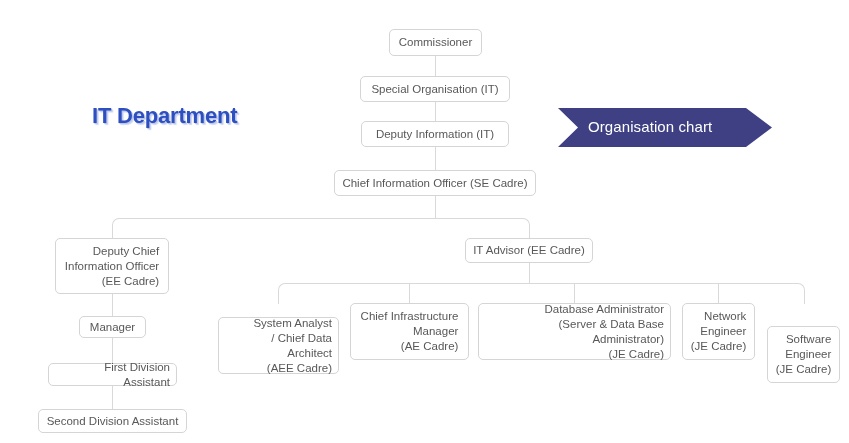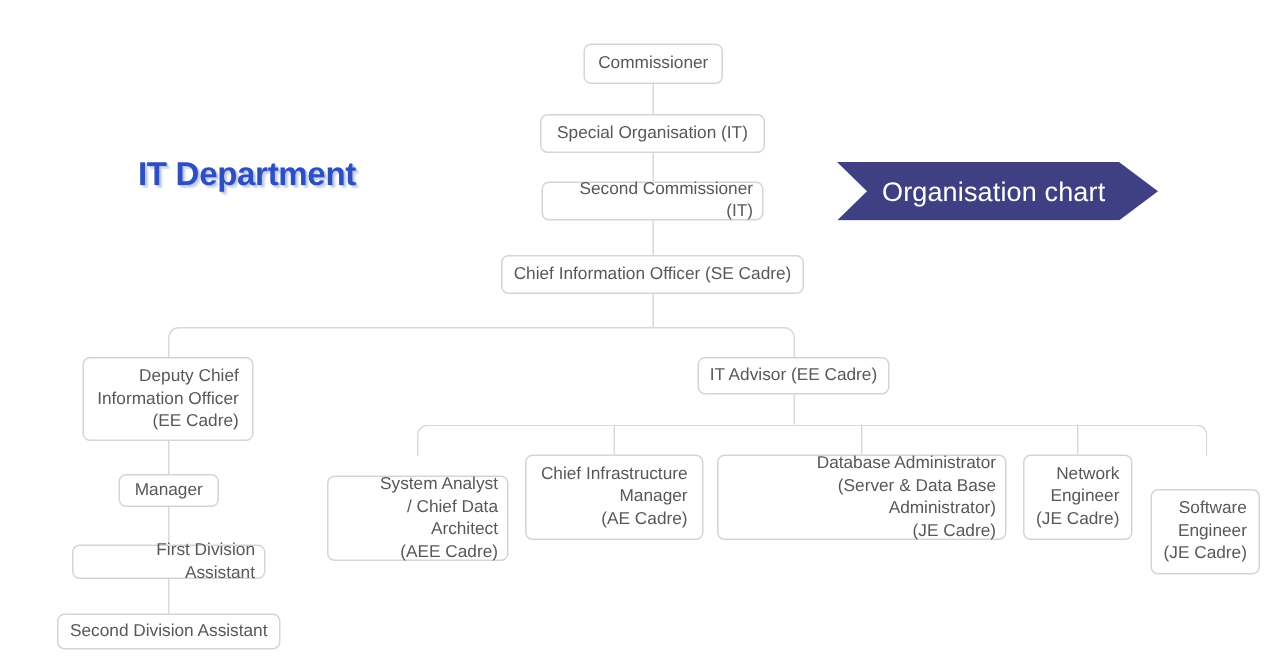--- a/index.html
+++ b/index.html
@@ -42,21 +42,21 @@
     height: 39px;
     background: #3e4083;
     -webkit-clip-path: polygon(0 0, 188px 0, 214px 50%, 188px 100%, 0 100%, 20px 50%);
     clip-path: polygon(0 0, 188px 0, 214px 50%, 188px 100%, 0 100%, 20px 50%);
   }
   #ribbon-label {
     position: absolute;
     left: 588px;
     top: 118px;
     width: 170px;
-    font-size: 18px;
+    font-size: 15px;
     color: #ffffff;
     white-space: nowrap;
     letter-spacing: 0.1px;
   }
 
   
   .node {
     position: absolute;
     box-sizing: border-box;
     background: #ffffff;
@@ -118,21 +118,21 @@
   <div class="elbow elbow-tl" style="left:278px; top:283px; width:251px; height:20px;"></div>
   <div class="elbow elbow-tr" style="left:529px; top:283px; width:275px; height:20px;"></div>
   <div class="conn-v" style="left:409px; top:283px; height:20px;"></div>
   <div class="conn-v" style="left:574px; top:283px; height:20px;"></div>
   <div class="conn-v" style="left:718px; top:283px; height:20px;"></div>
 
   <div class="node" style="left:389px; top:29px; width:93px; height:27px;">Commissioner</div>
 
   <div class="node" style="left:360px; top:76px; width:150px; height:26px;">Special Organisation (IT)</div>
 
-  <div class="node" style="left:361px; top:121px; width:148px; height:26px;">Second Commissioner (IT)</div>
+  <div class="node" style="left:361px; top:121px; width:148px; height:26px;">Deputy Information (IT)</div>
 
   <div class="node" style="left:334px; top:170px; width:202px; height:26px;">Chief Information Officer (SE Cadre)</div>
 
   <div class="node" style="left:55px; top:238px; width:114px; height:56px;">Deputy Chief
 Information Officer
 (EE Cadre)</div>
 
   <div class="node" style="left:465px; top:238px; width:128px; height:25px;">IT Advisor (EE Cadre)</div>
 
   <div class="node" style="left:79px; top:316px; width:67px; height:22px;">Manager</div>

